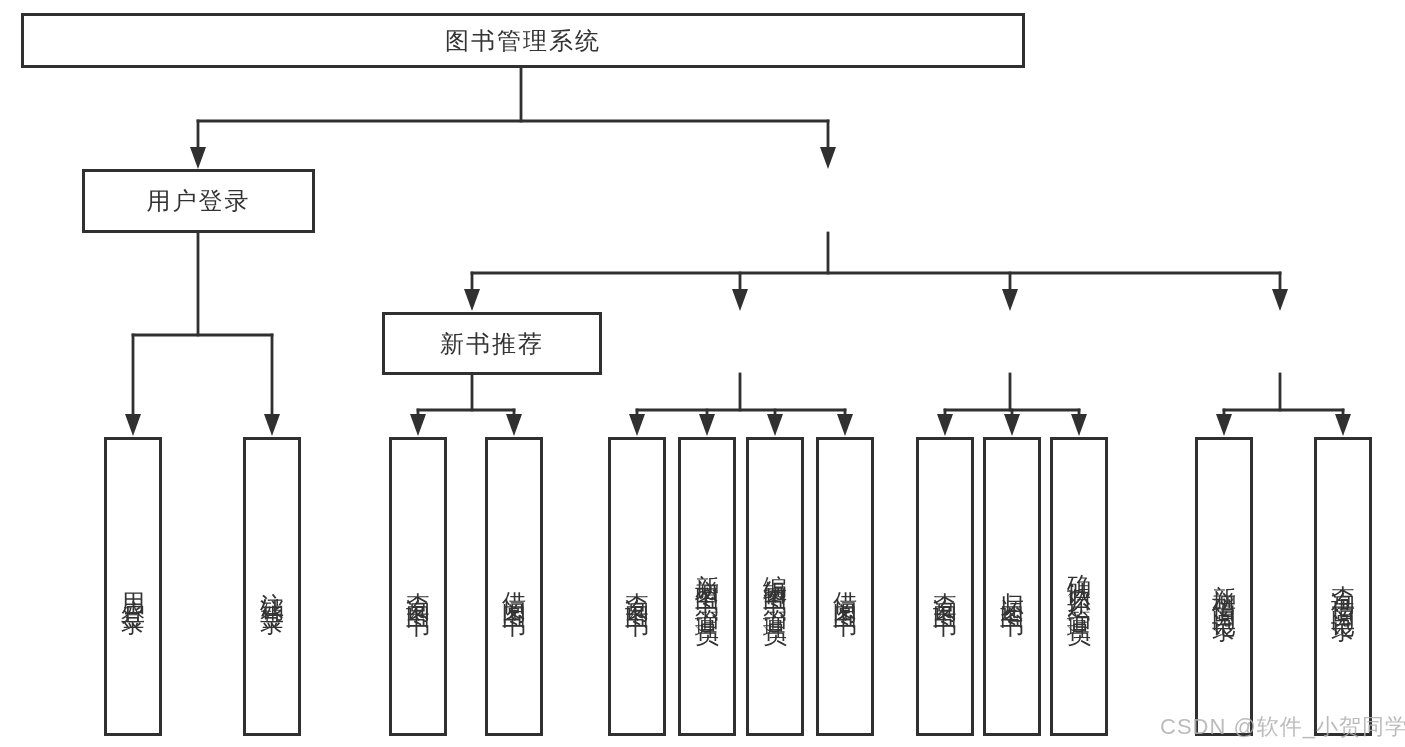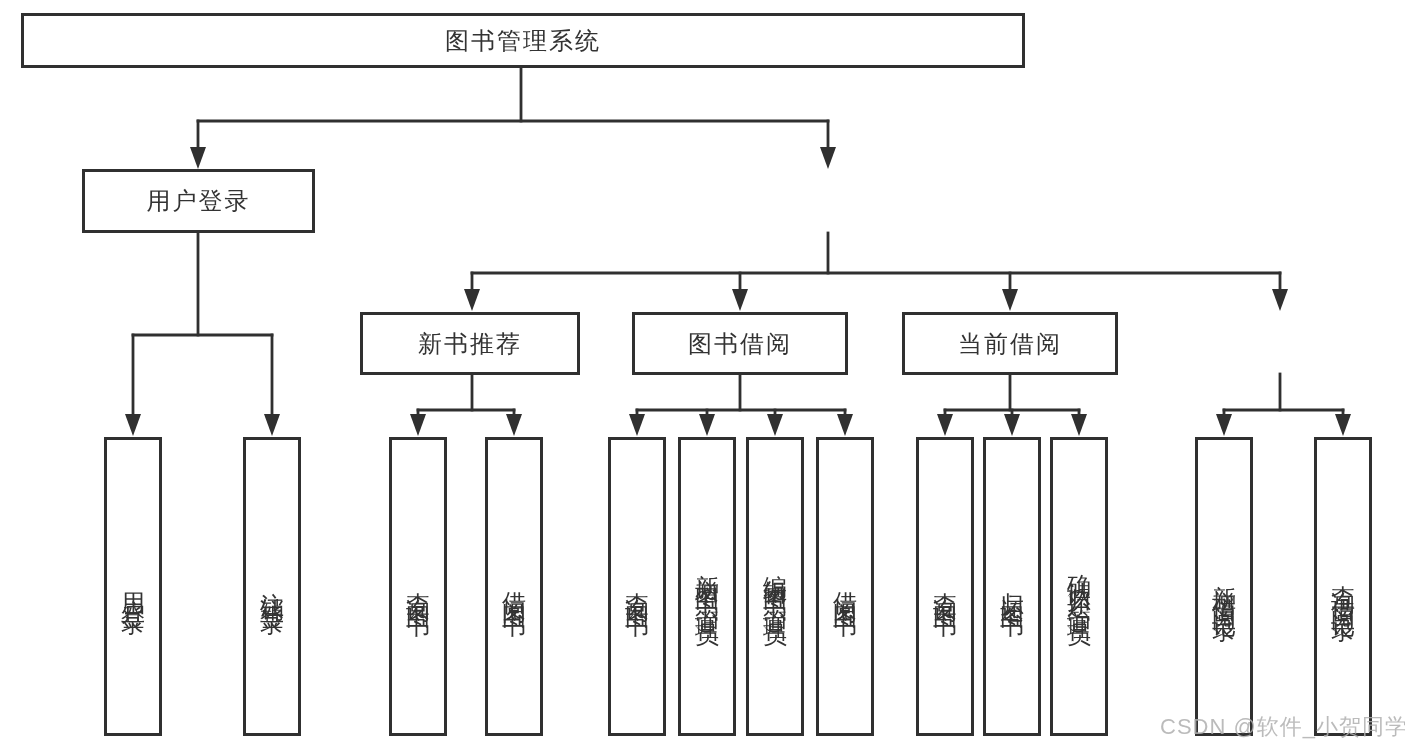--- a/index.html
+++ b/index.html
@@ -117,28 +117,22 @@
   </svg>
 
   <div class="node hbox" style="left:21px;top:13px;width:1004px;height:55px">
     <span>图书管理系统</span>
   </div>
 
   <div class="node hbox" style="left:82px;top:169px;width:233px;height:64px">
     <span>用户登录</span>
   </div>
 
-  <div class="node hbox" style="left:360px;top:312px;width:220px;height:63px">
+  <div class="node hbox" style="left:382px;top:312px;width:220px;height:63px">
     <span>新书推荐</span>
-  </div>
-  <div class="node hbox" style="left:632px;top:312px;width:216px;height:63px">
-    <span>图书借阅</span>
-  </div>
-  <div class="node hbox" style="left:902px;top:312px;width:216px;height:63px">
-    <span>当前借阅</span>
   </div>
 
   <div class="node vbox" style="left:104px;top:437px">
     <span class="vtext">用户登录</span>
   </div>
   <div class="node vbox" style="left:243px;top:437px">
     <span class="vtext">注销登录</span>
   </div>
 
   <div class="node vbox" style="left:389px;top:437px">

